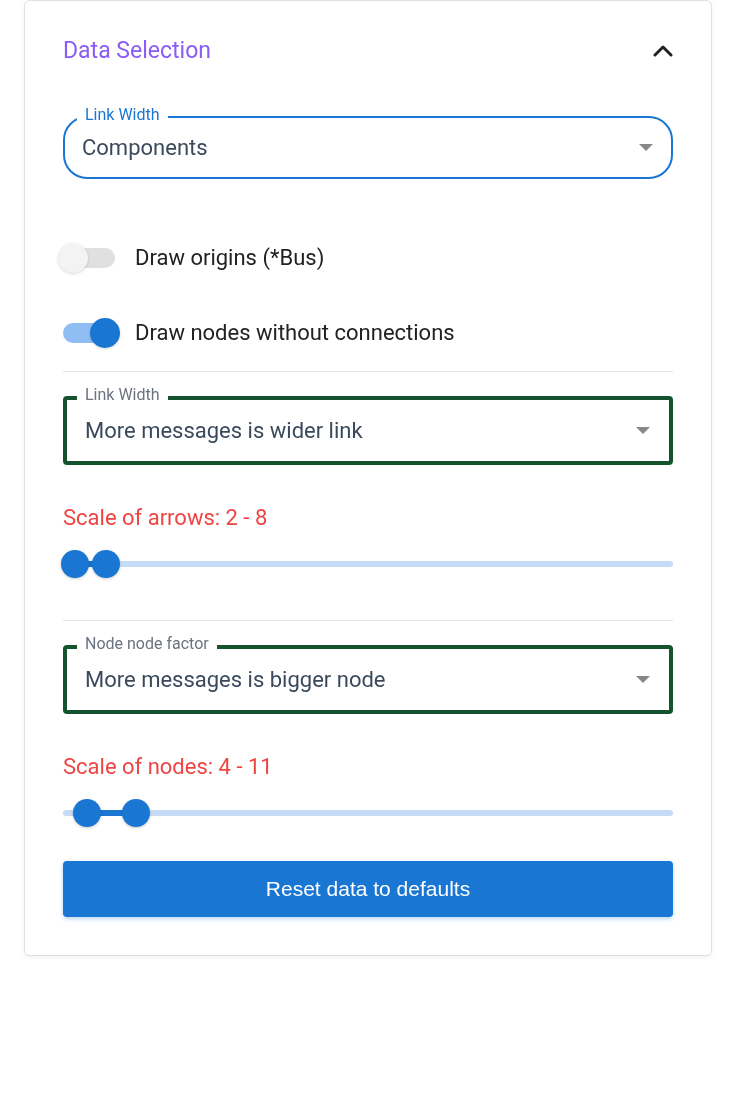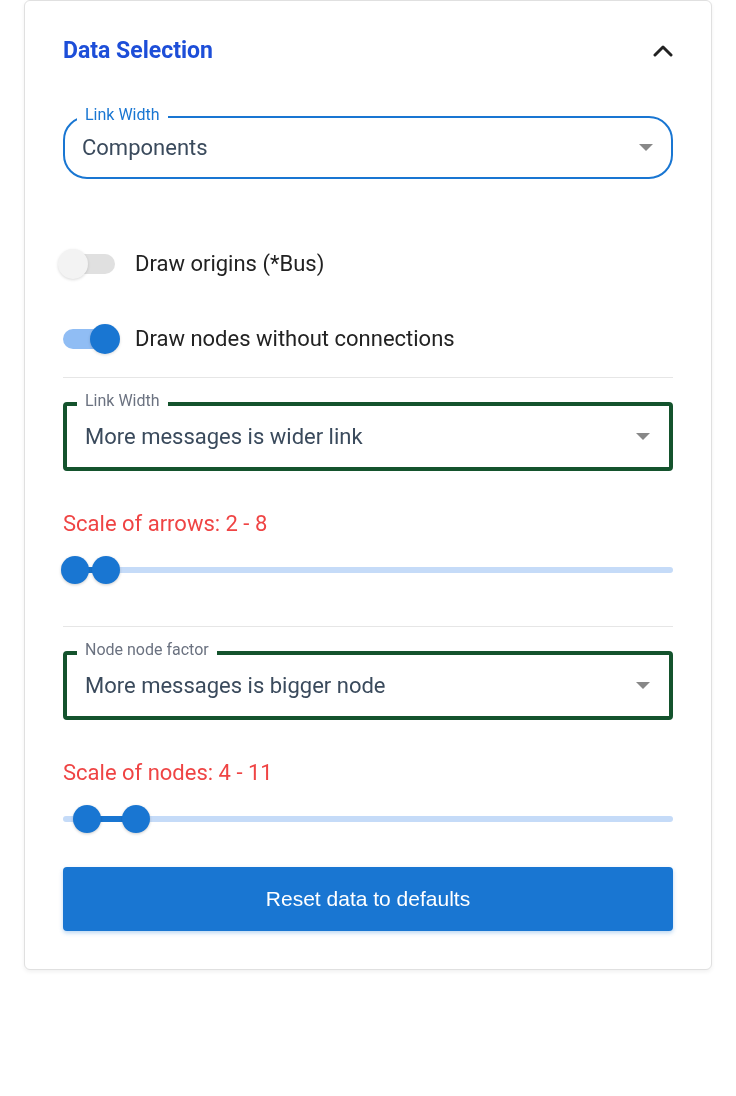--- a/index.html
+++ b/index.html
@@ -20,33 +20,33 @@
     background: #fff;
   }
   .header {
     display: flex;
     justify-content: space-between;
     align-items: center;
     margin-bottom: 52px;
   }
   .header-title {
     font-size: 23px;
-    font-weight: 700;
-    color: #1d4ed8;
+    font-weight: 400;
+    color: #8b5cf6;
   }
   .chevron {
     width: 20px;
     height: 12px;
   }
   .chevron svg { display: block; }
 
   
   .field {
     position: relative;
-    margin-bottom: 14px;
+    margin-bottom: 8px;
   }
   .field.focused .field-box {
     border: 2px solid #1976d2;
   }
   .field.focused .field-label {
     color: #1976d2;
   }
   .field-box {
     border: 4px solid #14532d;
     border-radius: 4px;
@@ -154,21 +154,21 @@
     box-shadow: 0 1px 3px rgba(0,0,0,0.2);
     cursor: pointer;
   }
 
   .reset-btn {
     width: 100%;
     background: #1976d2;
     color: #fff;
     border: none;
     border-radius: 4px;
-    height: 64px;
+    height: 56px;
     font-size: 21px;
     font-weight: 400;
     cursor: pointer;
     box-shadow: 0 2px 4px rgba(25,118,210,0.3);
   }
 </style>
 </head>
 <body>
 
 <div class="card">

